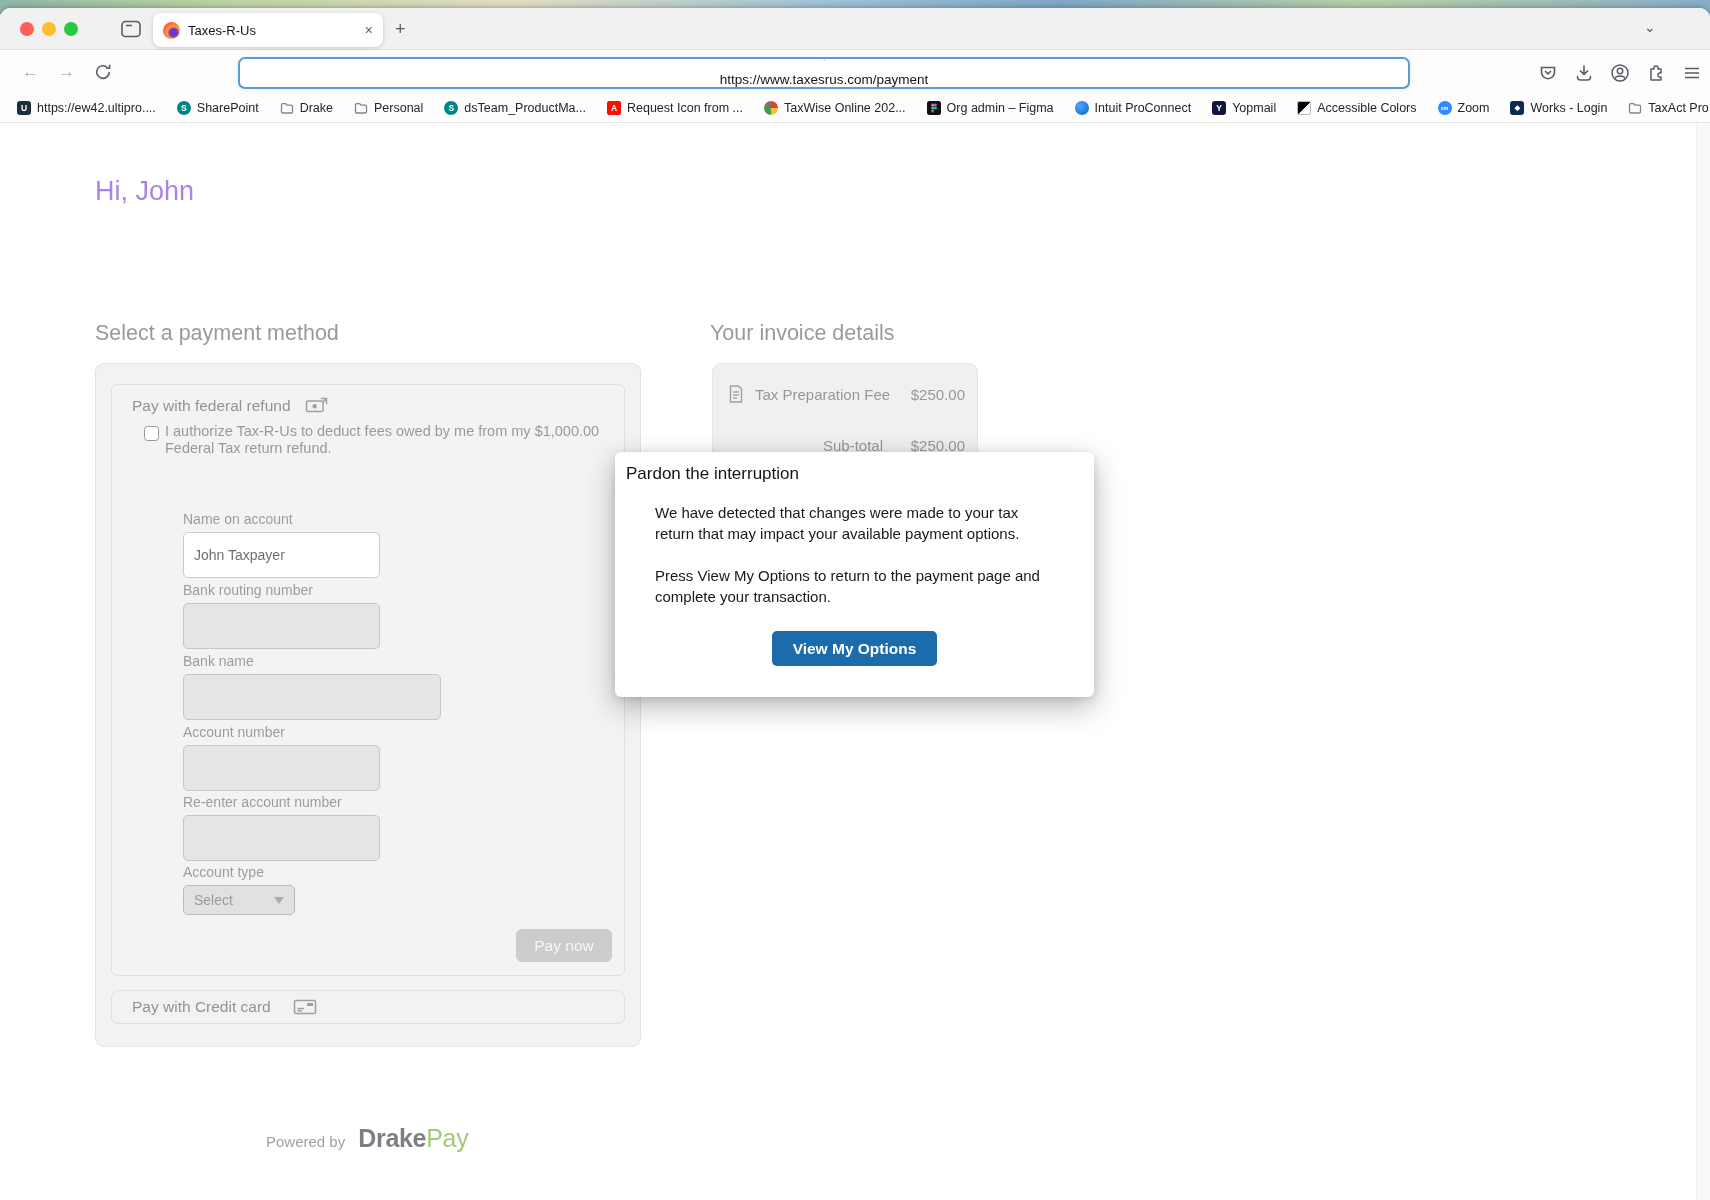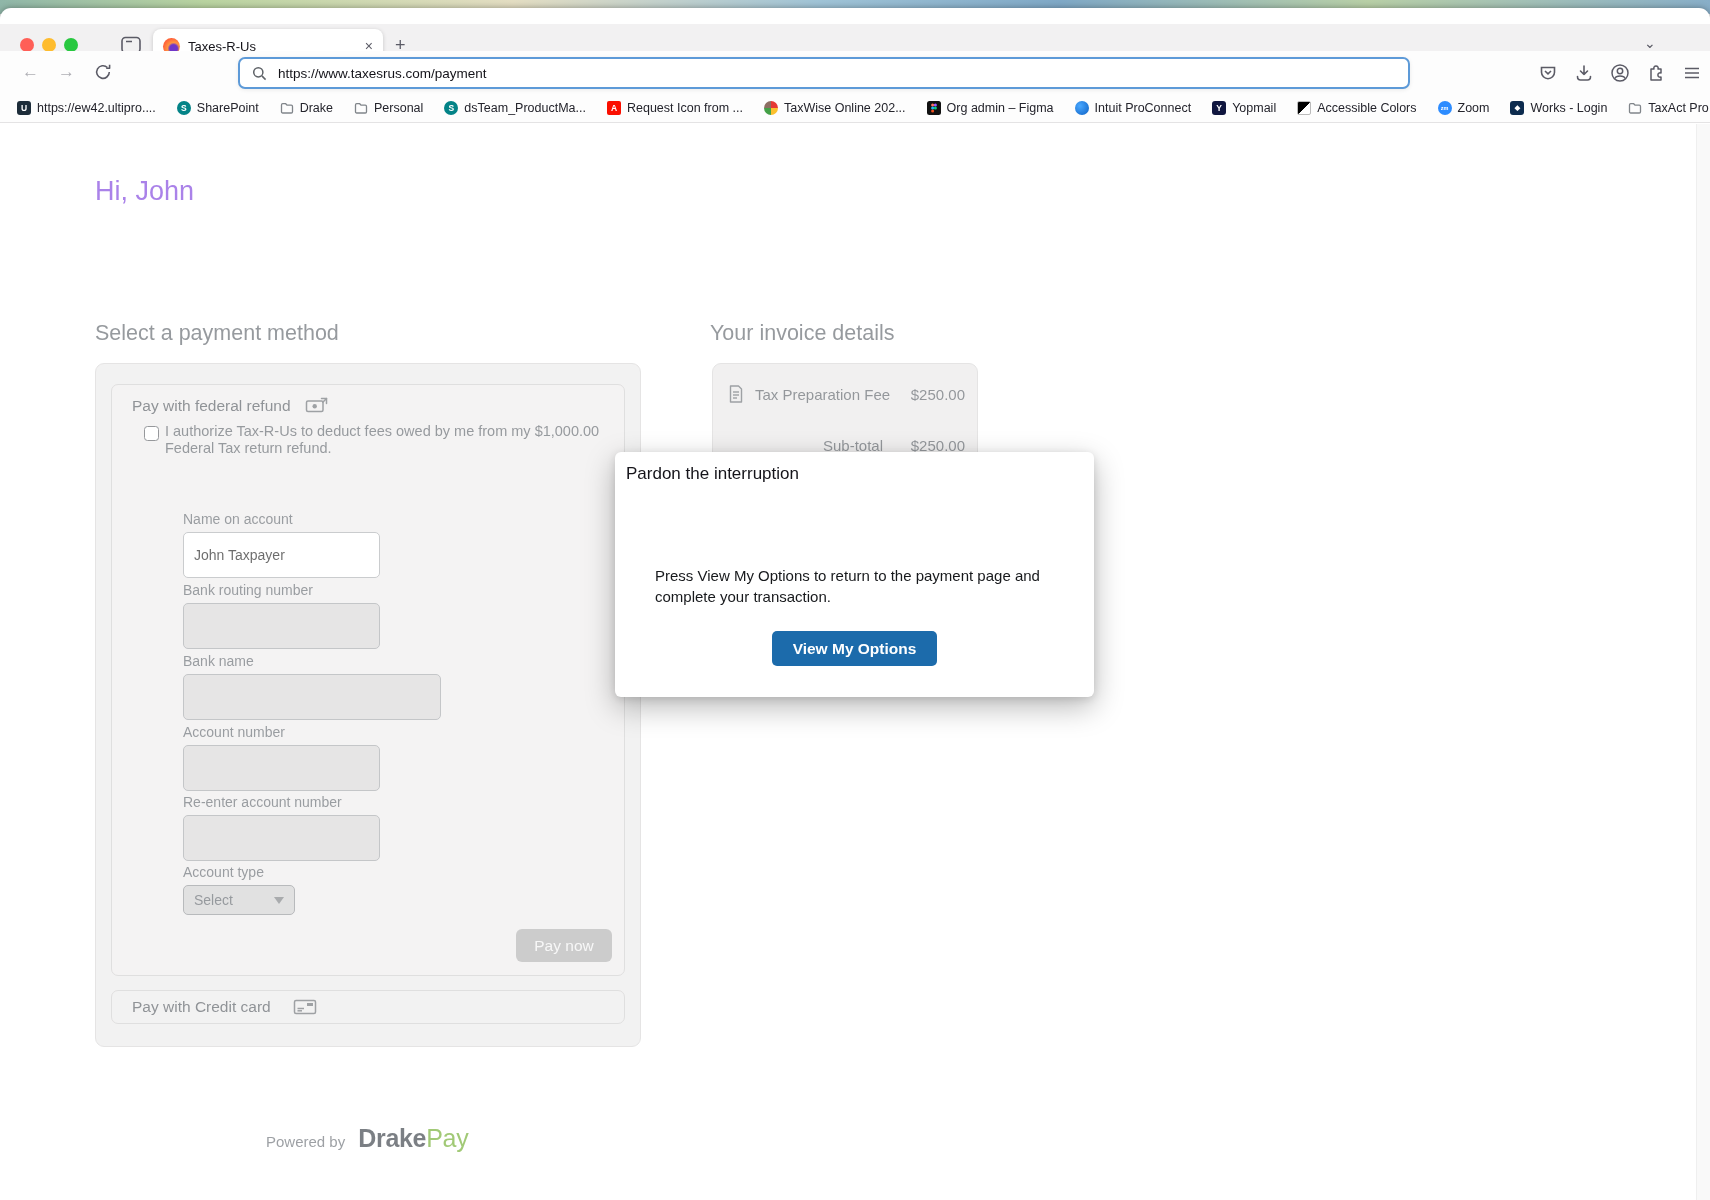--- a/index.html
+++ b/index.html
@@ -9,41 +9,41 @@
 
   
   #wallpaper { left:0; top:0; width:1710px; height:14px;
     background:linear-gradient(90deg,#8fb6a8,#b9d3a0 12%,#e3ddc2 30%,#9fc3d6 48%,#7fa8c6 62%,#b8cfa6 80%,#88aec8 100%); }
 
   
   #window { left:0; top:8px; width:1710px; height:1192px; background:#fff;
     border-radius:11px 11px 0 0; overflow:hidden; box-shadow:0 0 6px rgba(0,0,0,.35); }
 
   
-  #tabbar { left:0; top:0; width:1710px; height:42px; background:#f2f1f2; border-bottom:1px solid #e2e0e2;margin-top:16px; }
+  #tabbar { left:0; top:0; width:1710px; height:42px; background:#f2f1f2; border-bottom:1px solid #e2e0e2; }
   .light { width:14px; height:14px; border-radius:50%; top:14px; }
   #light-close{ left:20px; background:#ff5f57;} #light-min{ left:42px; background:#febc2e;} #light-max{ left:64px; background:#28c840;}
   #fxview { left:120px; top:11px; width:22px; height:20px; color:#5b5b66; }
   #tab { left:153px; top:5px; width:230px; height:34px; background:#fff; border-radius:8px;
     box-shadow:0 1px 4px rgba(0,0,0,.18); display:flex; align-items:center; padding:0 10px; gap:8px; }
   #fx-icon { width:17px; height:17px; border-radius:50%;
     background:radial-gradient(circle at 62% 62%, #6f36c9 0 26%, #ff9640 40%, #ff613b 70%, #ffd567 100%); }
   #tab-title { font-size:13px; color:#15141a; flex:1; }
   .glyph-btn { color:#5b5b66; font-size:15px; line-height:1; }
   #tab-close { font-size:14px; color:#5b5b66; }
   #newtab { left:395px; top:12px; font-size:18px; color:#5b5b66; }
   #tab-chevron { left:1644px; top:12px; font-size:14px; color:#5b5b66; }
 
   
   #navbar { left:0; top:43px; width:1710px; height:45px; background:#fdfdfd; }
   .navglyph { top:11px; font-size:17px; color:#aeaeb4; }
   #nav-back{ left:22px; } #nav-fwd{ left:58px; }
   #nav-reload { left:94px; top:12px; width:18px; height:18px; color:#5b5b66; }
   #urlbar { left:238px; top:6px; width:1172px; height:32px; background:#fff; border:2px solid #5d9ad8;
-    border-radius:7px; display:flex; align-items:center; padding:0 12px; gap:11px; box-shadow:0 1px 4px rgba(0,0,0,.08); }
+    border-radius:7px; display:flex; align-items:center; padding:0 12px; gap:11px; box-shadow:0 1px 4px rgba(0,0,0,.08);flex-direction:column; }
   #url-text { font-size:13.5px; color:#15141a; }
   .tool-ic { top:12px; width:20px; height:20px; color:#5b5b66; }
   #ic-pocket{ left:1538px; } #ic-download{ left:1574px; } #ic-account{ left:1610px; } #ic-puzzle{ left:1646px; } #ic-menu{ left:1682px; }
 
   
   #bookmarks { left:0; top:88px; width:1710px; height:27px; background:#fdfdfd; border-bottom:1px solid #e4e3e4;
     display:flex; align-items:center; gap:21px; padding:0 0 2px 17px; }
   .bm { display:flex; align-items:center; gap:6px; font-size:12.5px; color:#24242c; white-space:nowrap; }
   .fav { width:14px; height:14px; border-radius:3px; display:flex; align-items:center; justify-content:center;
     font-size:8.5px; font-weight:bold; color:#fff; flex:none; }
@@ -347,17 +347,18 @@
     <div id="footer" class="abs">
       <span id="powered">Powered by</span>
       <span id="brand"><span class="d">Drake</span><span class="p">Pay</span></span>
     </div>
   </div>
 
   <div id="overlay" class="abs"></div>
 
   <div id="modal" class="abs">
     <div id="modal-title" class="abs">Pardon the interruption</div>
+    <div id="modal-p1" class="abs modal-p">We have detected that changes were made to your tax return that may impact your available payment options.</div>
     <div id="modal-p2" class="abs modal-p">Press View My Options to return to the payment page and complete your transaction.</div>
     <button id="btn-options" class="abs">View My Options</button>
   </div>
 
 </div>
 
 </body></html>

